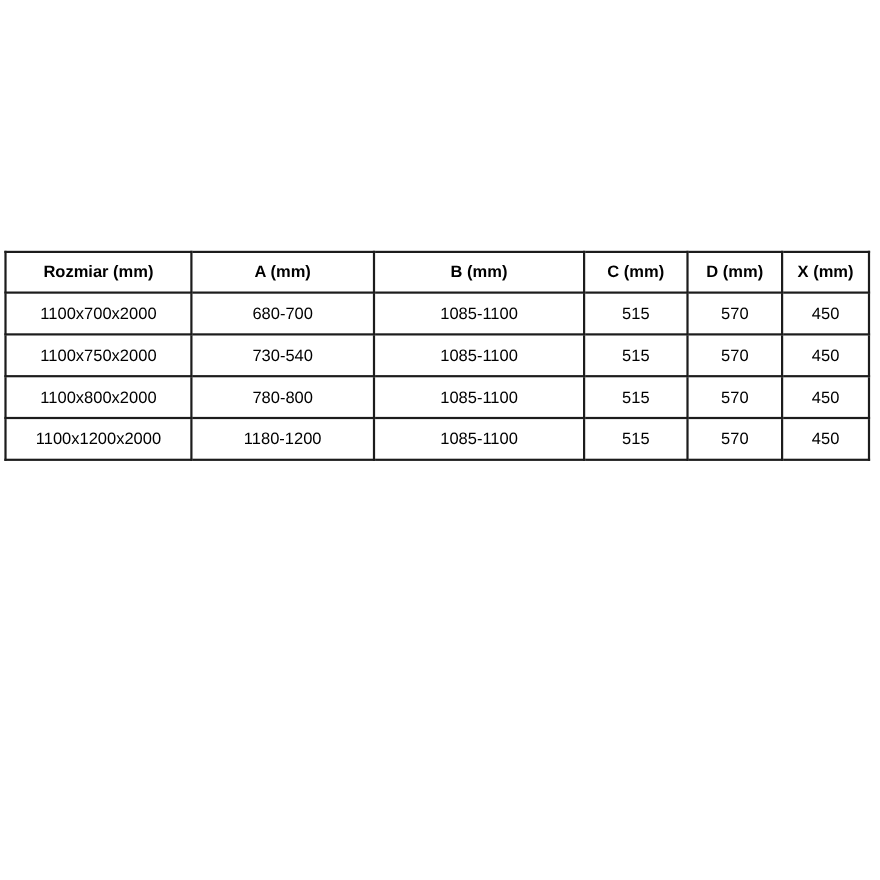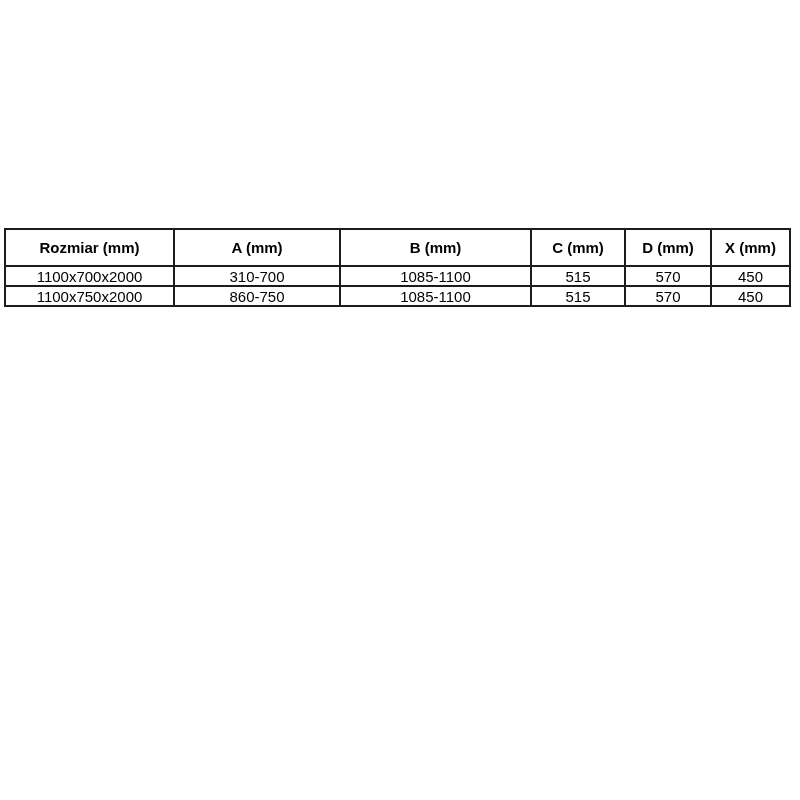--- a/index.html
+++ b/index.html
@@ -39,21 +39,21 @@
     vertical-align: middle;
     padding: 0;
     font-size: 15px;
     line-height: 1;
     color: var(--text-color, #000000);
     background: #ffffff;
     overflow: hidden;
     white-space: nowrap;
   }
   table.size-table thead tr { height: 37px; }
-  table.size-table tbody tr { height: 20px; }
+  table.size-table tbody tr { height: 38px; }
   table.size-table th { font-weight: bold; }
 </style>
 </head>
 <body style="background: rgb(255, 255, 255);">
 
 <div class="table-wrap">
   <table class="size-table">
     <colgroup>
       <col class="c0">
         <col class="c1">
@@ -68,29 +68,45 @@
           <th>A (mm)</th>
           <th>B (mm)</th>
           <th>C (mm)</th>
           <th>D (mm)</th>
           <th>X (mm)</th>
         </tr>
     </thead>
     <tbody>
         <tr>
           <td>1100x700x2000</td>
-          <td>310-700</td>
+          <td>680-700</td>
           <td>1085-1100</td>
           <td>515</td>
           <td>570</td>
           <td>450</td>
         </tr>
         <tr>
           <td>1100x750x2000</td>
-          <td>860-750</td>
+          <td>730-540</td>
+          <td>1085-1100</td>
+          <td>515</td>
+          <td>570</td>
+          <td>450</td>
+        </tr>
+        <tr>
+          <td>1100x800x2000</td>
+          <td>780-800</td>
+          <td>1085-1100</td>
+          <td>515</td>
+          <td>570</td>
+          <td>450</td>
+        </tr>
+        <tr>
+          <td>1100x1200x2000</td>
+          <td>1180-1200</td>
           <td>1085-1100</td>
           <td>515</td>
           <td>570</td>
           <td>450</td>
         </tr>
       </tbody>
   </table>
 </div>
 
 </body></html>

